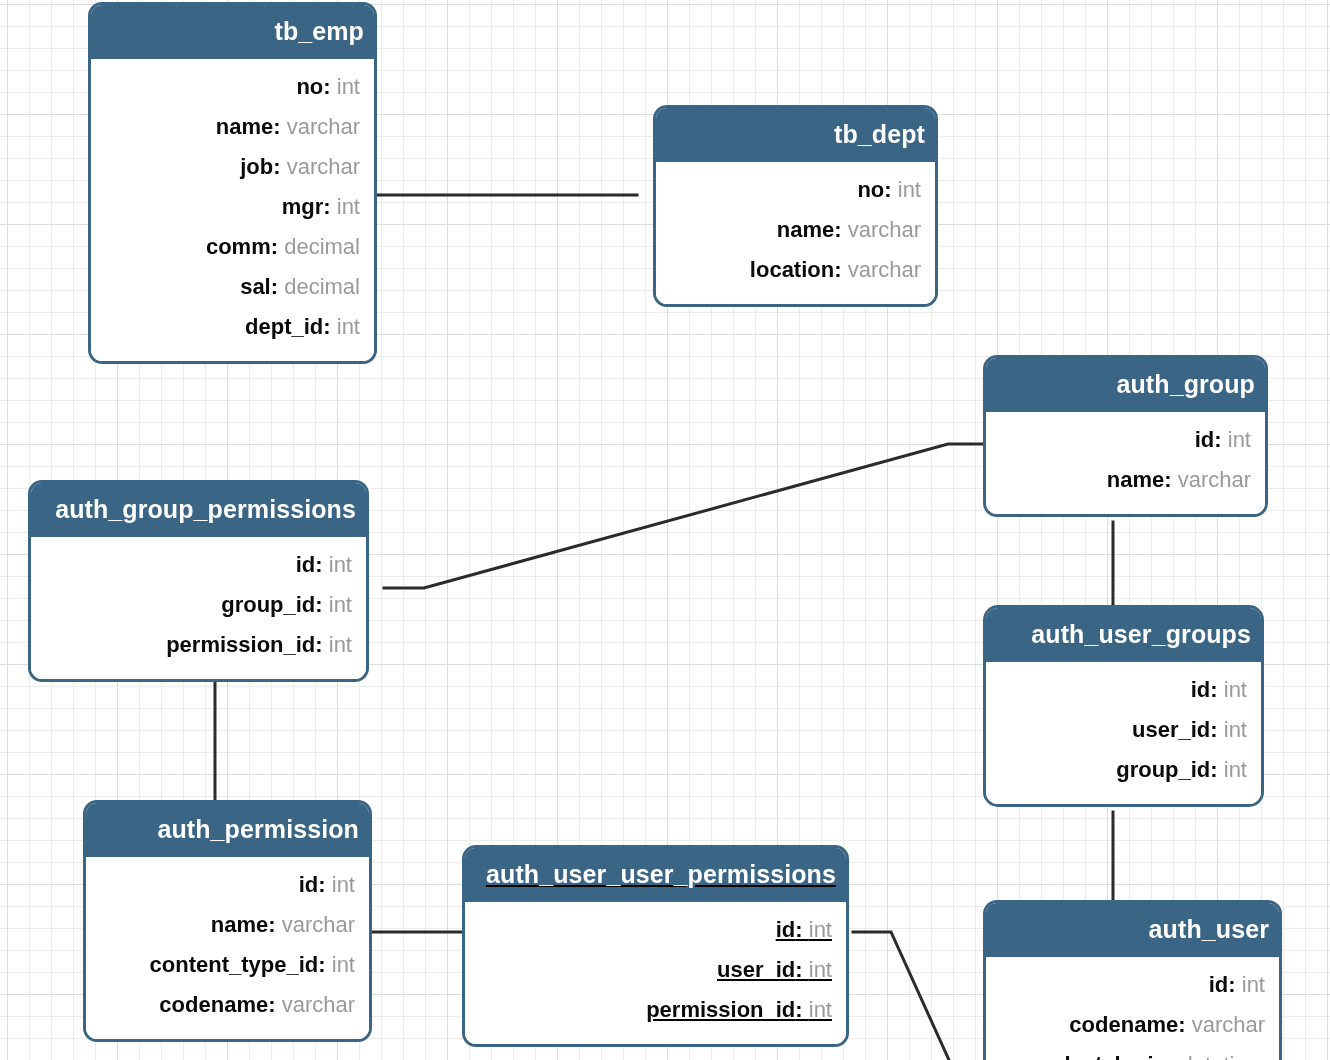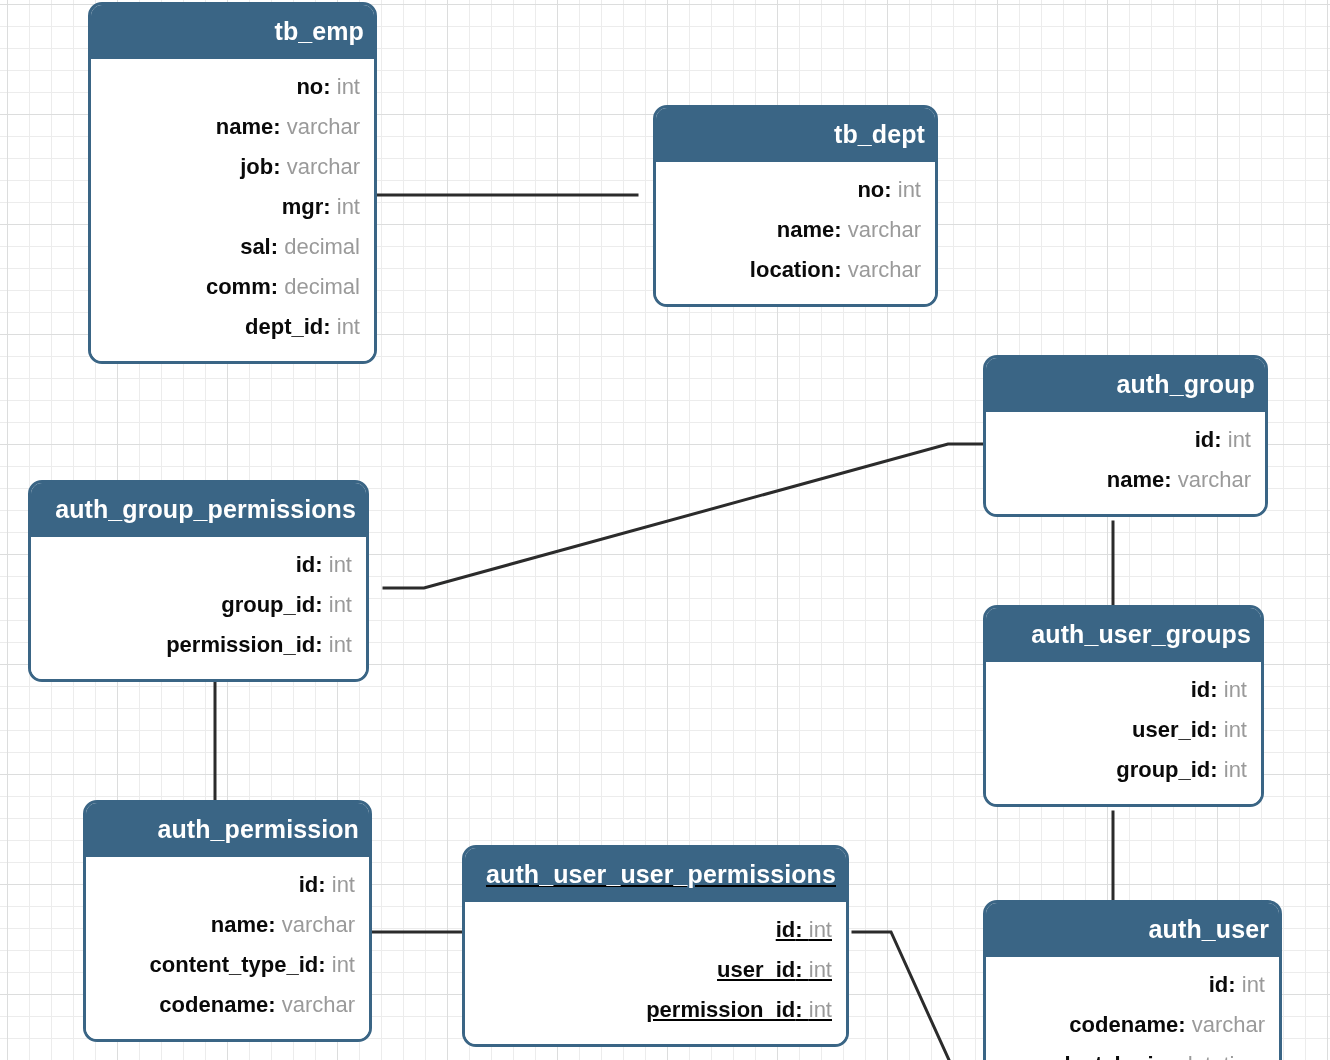--- a/index.html
+++ b/index.html
@@ -120,22 +120,22 @@
     </g>
   </svg>
 
   <div class="entity" style="left:88px; top:2px; width:289px;">
     <div class="entity-header">tb_emp</div>
     <div class="entity-body indent-md">
       <div class="field"><span class="fname">no</span><span class="fsep">: </span><span class="ftype">int</span></div>
       <div class="field"><span class="fname">name</span><span class="fsep">: </span><span class="ftype">varchar</span></div>
       <div class="field"><span class="fname">job</span><span class="fsep">: </span><span class="ftype">varchar</span></div>
       <div class="field"><span class="fname">mgr</span><span class="fsep">: </span><span class="ftype">int</span></div>
+      <div class="field"><span class="fname">comm</span><span class="fsep">: </span><span class="ftype">decimal</span></div>
       <div class="field"><span class="fname">sal</span><span class="fsep">: </span><span class="ftype">decimal</span></div>
-      <div class="field"><span class="fname">comm</span><span class="fsep">: </span><span class="ftype">decimal</span></div>
       <div class="field"><span class="fname">dept_id</span><span class="fsep">: </span><span class="ftype">int</span></div>
     </div>
   </div>
 
   <div class="entity" style="left:636px; top:105px; width:285px;margin-left:17px;">
     <div class="entity-header">tb_dept</div>
     <div class="entity-body indent-sm">
       <div class="field"><span class="fname">no</span><span class="fsep">: </span><span class="ftype">int</span></div>
       <div class="field"><span class="fname">name</span><span class="fsep">: </span><span class="ftype">varchar</span></div>
       <div class="field"><span class="fname">location</span><span class="fsep">: </span><span class="ftype">varchar</span></div>
@@ -152,21 +152,21 @@
 
   <div class="entity" style="left:28px; top:480px; width:341px;">
     <div class="entity-header">auth_group_permissions</div>
     <div class="entity-body indent-md">
       <div class="field"><span class="fname">id</span><span class="fsep">: </span><span class="ftype">int</span></div>
       <div class="field"><span class="fname">group_id</span><span class="fsep">: </span><span class="ftype">int</span></div>
       <div class="field"><span class="fname">permission_id</span><span class="fsep">: </span><span class="ftype">int</span></div>
     </div>
   </div>
 
-  <div class="entity" style="left:983px; top:605px; width:281px;">
+  <div class="entity" style="left:983px; top:605px; width:281px;border-radius:15px;">
     <div class="entity-header">auth_user_groups</div>
     <div class="entity-body indent-md">
       <div class="field"><span class="fname">id</span><span class="fsep">: </span><span class="ftype">int</span></div>
       <div class="field"><span class="fname">user_id</span><span class="fsep">: </span><span class="ftype">int</span></div>
       <div class="field"><span class="fname">group_id</span><span class="fsep">: </span><span class="ftype">int</span></div>
     </div>
   </div>
 
   <div class="entity" style="left:83px; top:800px; width:289px;">
     <div class="entity-header">auth_permission</div>

